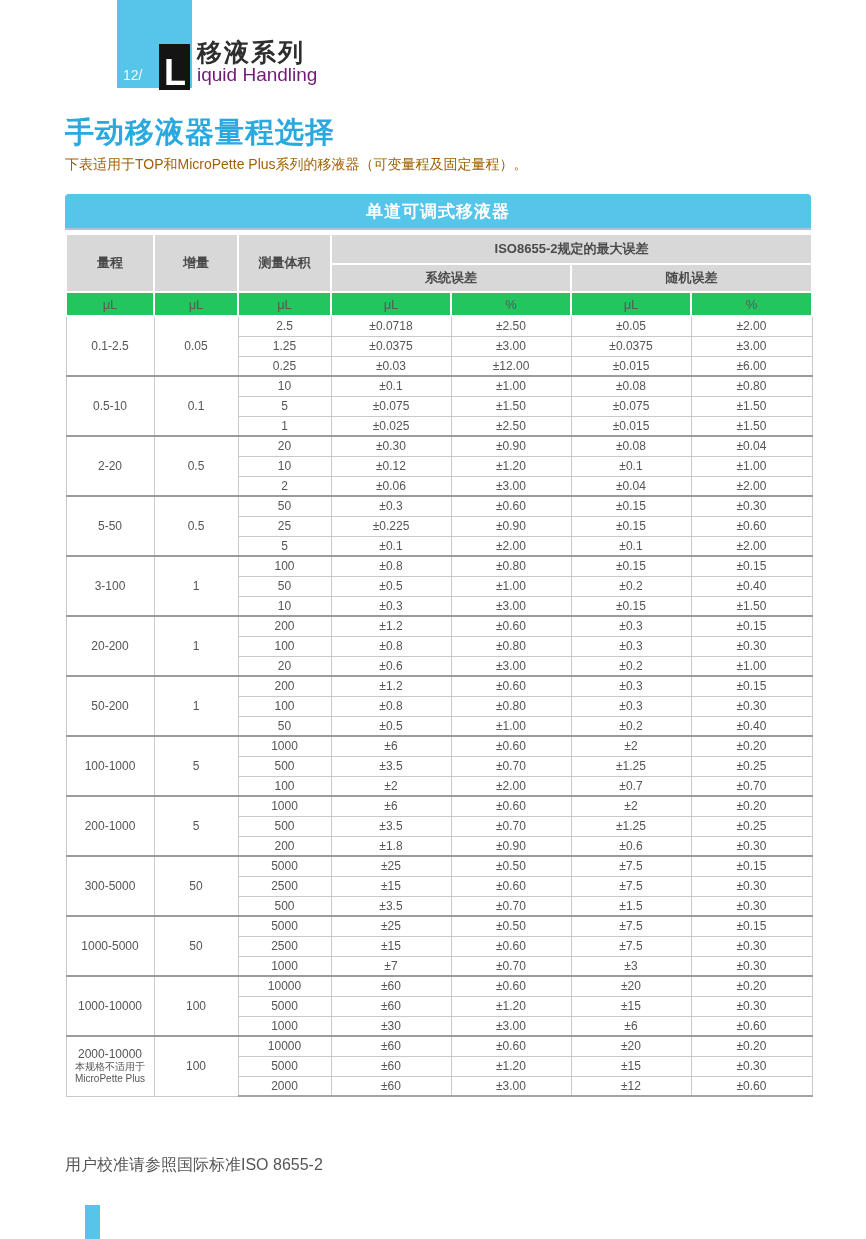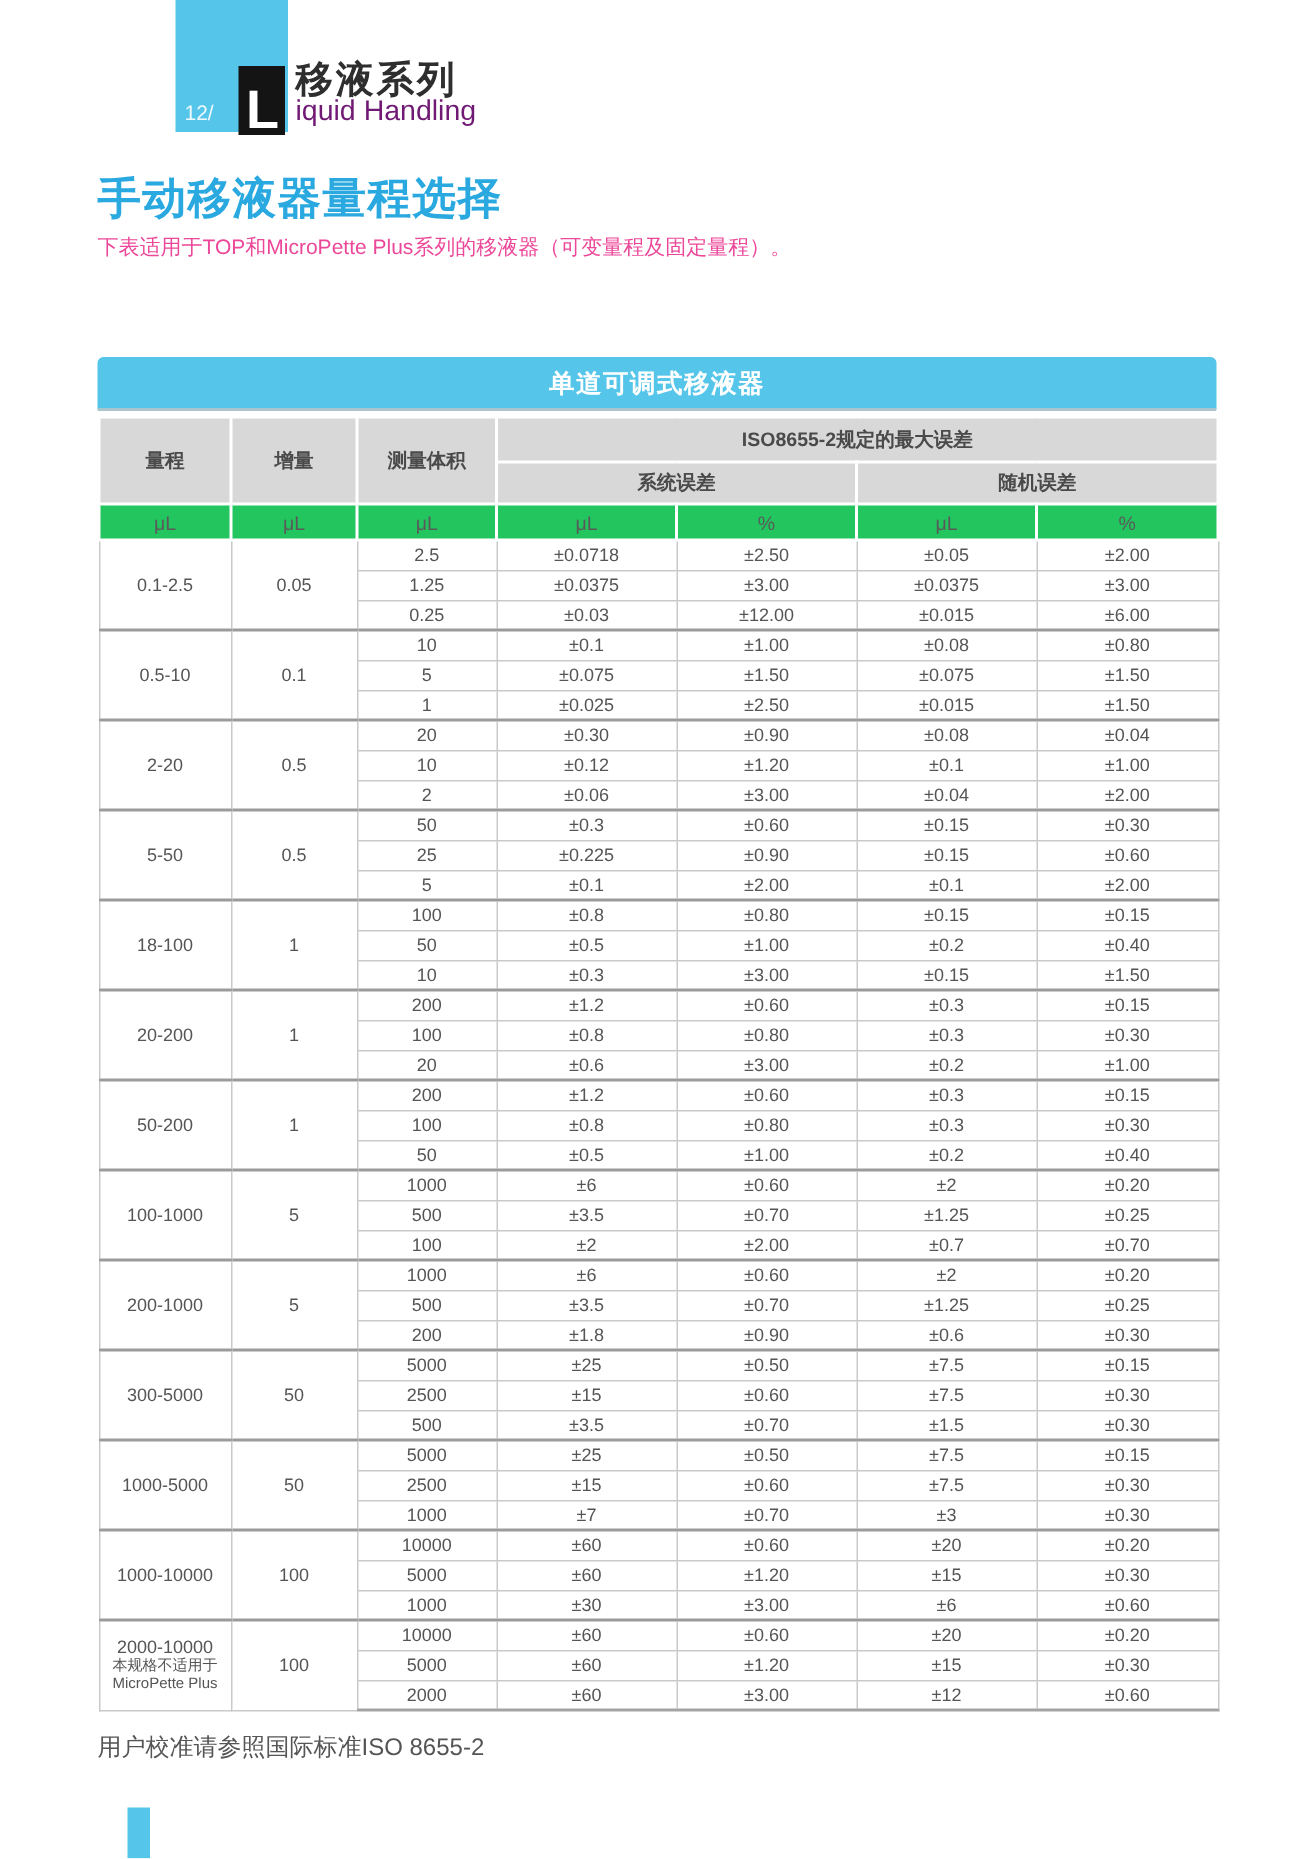--- a/index.html
+++ b/index.html
@@ -68,30 +68,29 @@
     font-size: 29px;
     font-weight: bold;
     color: #29a9e0;
     letter-spacing: 1px;
     white-space: nowrap;
   }
   .sub-heading {
     position: absolute;
     left: 65px; top: 156px;
     font-size: 14px;
-    color: #ec4899;
+    color: #a16207;
     white-space: nowrap;
   }
 
   
   .table-wrap {
     position: absolute;
     left: 65px; top: 194px;
     width: 746px;
-    margin-top: 44px;
   }
   .table-title {
     height: 36px;
     line-height: 36px;
     background: #55c5e9;
     border-bottom: 2px solid #a9c6cf;
     border-radius: 4px 4px 0 0;
     text-align: center;
     color: #ffffff;
     font-size: 17px;
@@ -303,21 +302,21 @@
           </tr>
           <tr>
             <td>5</td>
             <td>±0.1</td>
             <td>±2.00</td>
             <td>±0.1</td>
             <td>±2.00</td>
           </tr>
           <tr class="group-start">
             <td rowspan="3">
-              <div>18-100</div>
+              <div>3-100</div>
             </td>
             <td rowspan="3">1</td>
             <td>100</td>
             <td>±0.8</td>
             <td>±0.80</td>
             <td>±0.15</td>
             <td>±0.15</td>
           </tr>
           <tr>
             <td>50</td>

